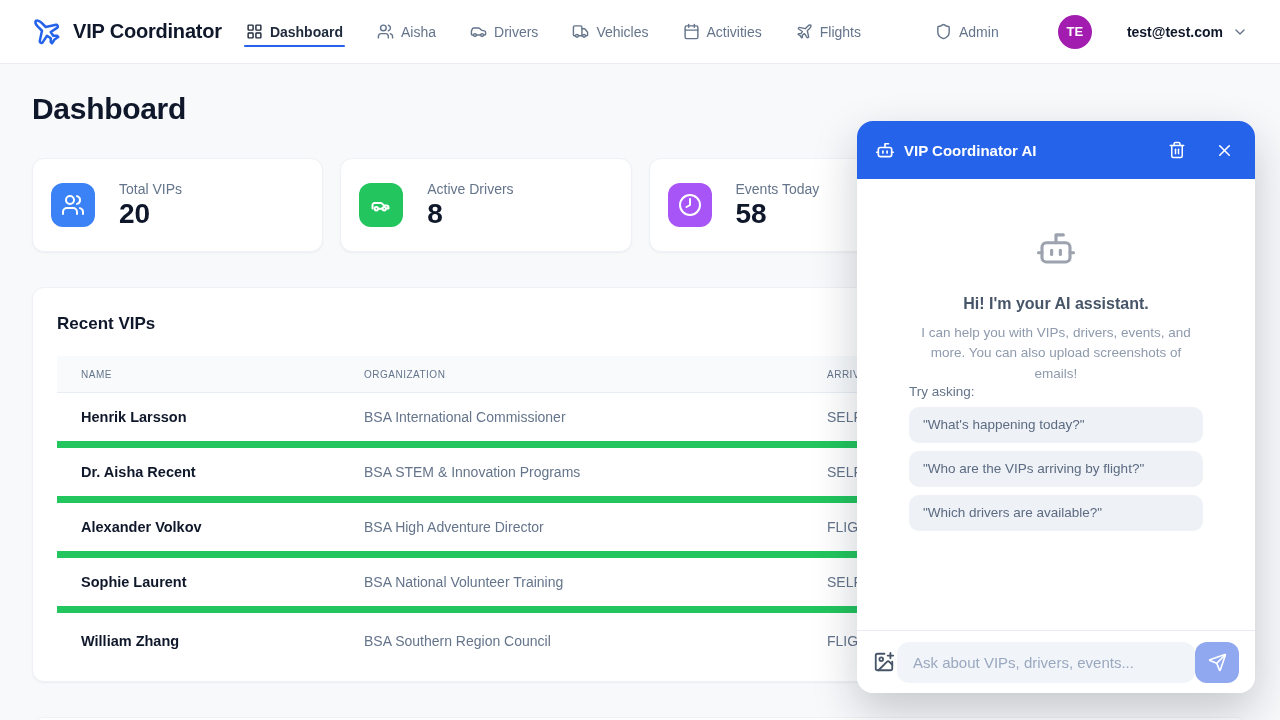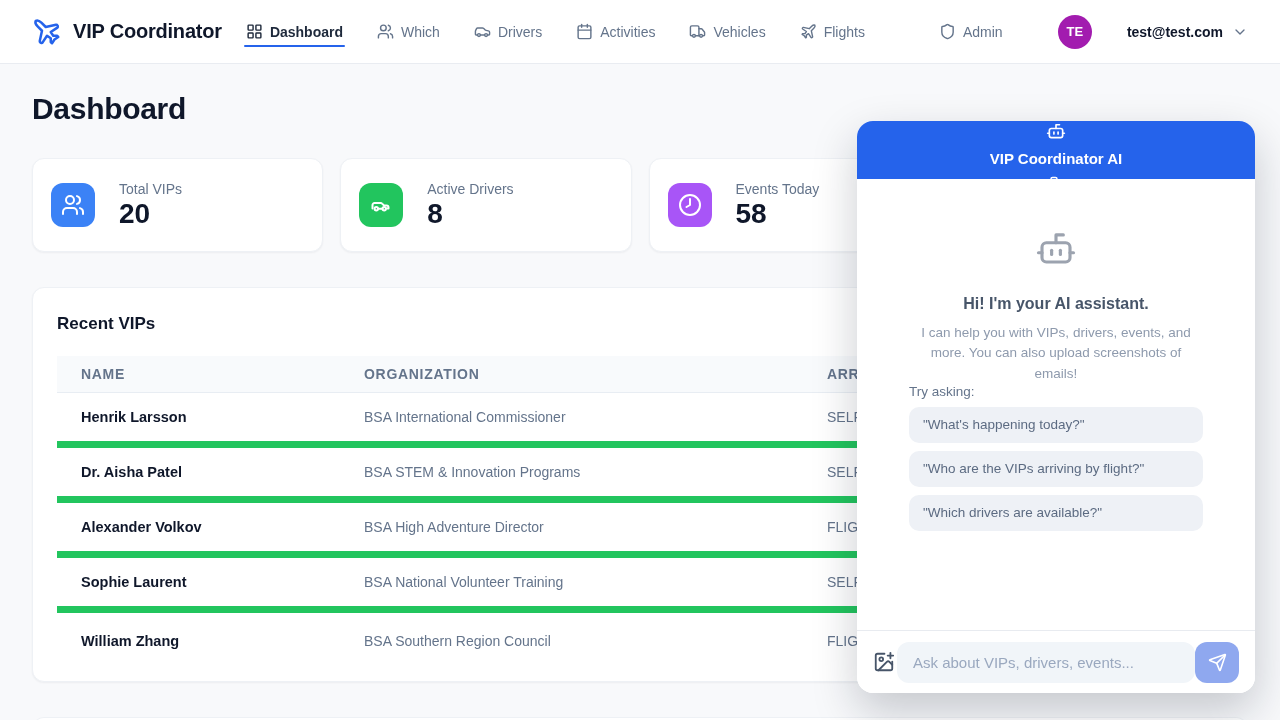--- a/index.html
+++ b/index.html
@@ -65,21 +65,21 @@
     margin-top:35px; background:#fff; border:1px solid #eef1f5; border-radius:12px;
     box-shadow:0 1px 2px rgba(15,23,42,.05);
     height:395px; padding:26px 24px 24px;
   }
   .recent-title { font-size:17px; font-weight:700; color:#0f172a; }
   .vip-table { margin-top:22px; }
   .thead {
     display:grid; grid-template-columns:283px 463px 1fr; align-items:center;
     background:#f8fafc; height:37px; border-bottom:1px solid #e8edf3;
   }
-  .th { font-size:14px; font-weight:700; letter-spacing:.05em; color:#64748b; padding:0 24px; white-space:nowrap; }
+  .th { font-size:10px; font-weight:400; letter-spacing:.05em; color:#64748b; padding:0 24px; white-space:nowrap; }
   .trow {
     display:grid; grid-template-columns:283px 463px 1fr; align-items:center;
     height:55px; border-bottom:7px solid #22c55e; cursor:pointer;
   }
   .trow:last-child { border-bottom:none; }
   .td { padding:0 24px; font-size:14px; color:#64748b; white-space:nowrap; }
   .td-name { font-size:14.5px; font-weight:600; color:#0f172a; }
 
   .next-card-sliver {
     position:absolute; left:32px; right:32px; top:717px; height:12px;
@@ -88,21 +88,21 @@
 
   
   .chat-panel {
     position:absolute; left:857px; top:121px; width:398px; height:572px;
     background:#fff; border-radius:16px; overflow:hidden; z-index:10;
     box-shadow:0 18px 45px rgba(15,23,42,.22);
     display:flex; flex-direction:column;
   }
   .chat-header {
     height:58px; background:#2563eb; color:#fff; flex-shrink:0;
-    display:flex; align-items:center; padding:0 18px; gap:9px;flex-direction:column;
+    display:flex; align-items:center; padding:0 18px; gap:9px;
   }
   .chat-title { font-size:15px; font-weight:700; flex:1; }
   .icon-btn { background:none; border:none; color:#fff; padding:0; width:22px; height:22px; cursor:pointer; }
   .icon-btn + .icon-btn { margin-left:16px; }
   .chat-body { flex:1; padding:0 52px; overflow:hidden; }
   .empty-state { text-align:center; margin-top:48px; }
   .robot-wrap { display:flex; justify-content:center; color:#9ca3af; }
   .chat-greeting { margin-top:26px; font-size:16px; font-weight:600; color:#475569; }
   .chat-desc { margin-top:10px; font-size:13.5px; color:#8e9aad; line-height:1.5; }
   .try-label { font-size:13.5px; color:#64748b; text-align:left; }
@@ -154,55 +154,55 @@
     </div>
     <div class="nav-item">
       <span>
           <svg width="17" height="17" viewBox="0 0 24 24" fill="none" stroke="currentColor" stroke-width="2" stroke-linecap="round" stroke-linejoin="round">
             <path d="M16 21v-2a4 4 0 0 0-4-4H6a4 4 0 0 0-4 4v2"></path>
             <circle cx="9" cy="7" r="4"></circle>
             <path d="M22 21v-2a4 4 0 0 0-3-3.87"></path>
             <path d="M16 3.13a4 4 0 0 1 0 7.75"></path>
           </svg>
         </span>
-      <span class="nav-label">Which</span>
+      <span class="nav-label">Aisha</span>
     </div>
     <div class="nav-item">
       <span>
           <svg width="17" height="17" viewBox="0 0 24 24" fill="none" stroke="currentColor" stroke-width="2" stroke-linecap="round" stroke-linejoin="round">
             <path d="M19 17h2c.6 0 1-.4 1-1v-3c0-.9-.7-1.7-1.5-1.9C18.7 10.6 16 10 16 10s-1.3-1.4-2.2-2.3c-.5-.4-1.1-.7-1.8-.7H5c-.6 0-1.1.4-1.4.9l-1.4 2.9A3.7 3.7 0 0 0 2 12v4c0 .6.4 1 1 1h2"></path>
             <circle cx="7" cy="17" r="2"></circle>
             <path d="M9 17h6"></path>
             <circle cx="17" cy="17" r="2"></circle>
           </svg>
         </span>
       <span class="nav-label">Drivers</span>
-    </div>
-    <div class="nav-item">
-      <span>
-          <svg width="17" height="17" viewBox="0 0 24 24" fill="none" stroke="currentColor" stroke-width="2" stroke-linecap="round" stroke-linejoin="round">
-            <path d="M8 2v4"></path>
-            <path d="M16 2v4"></path>
-            <rect width="18" height="18" x="3" y="4" rx="2"></rect>
-            <path d="M3 10h18"></path>
-          </svg>
-        </span>
-      <span class="nav-label">Activities</span>
     </div>
     <div class="nav-item">
       <span>
           <svg width="17" height="17" viewBox="0 0 24 24" fill="none" stroke="currentColor" stroke-width="2" stroke-linecap="round" stroke-linejoin="round">
             <path d="M14 18V6a2 2 0 0 0-2-2H4a2 2 0 0 0-2 2v11a1 1 0 0 0 1 1h2"></path>
             <path d="M15 18H9"></path>
             <path d="M19 18h2a1 1 0 0 0 1-1v-3.65a1 1 0 0 0-.22-.624l-3.48-4.35A1 1 0 0 0 17.52 8H14"></path>
             <circle cx="17" cy="18" r="2"></circle>
             <circle cx="7" cy="18" r="2"></circle>
           </svg>
         </span>
       <span class="nav-label">Vehicles</span>
+    </div>
+    <div class="nav-item">
+      <span>
+          <svg width="17" height="17" viewBox="0 0 24 24" fill="none" stroke="currentColor" stroke-width="2" stroke-linecap="round" stroke-linejoin="round">
+            <path d="M8 2v4"></path>
+            <path d="M16 2v4"></path>
+            <rect width="18" height="18" x="3" y="4" rx="2"></rect>
+            <path d="M3 10h18"></path>
+          </svg>
+        </span>
+      <span class="nav-label">Activities</span>
     </div>
     <div class="nav-item">
       <span>
           <svg width="17" height="17" viewBox="0 0 24 24" fill="none" stroke="currentColor" stroke-width="2" stroke-linecap="round" stroke-linejoin="round">
             <path d="M17.8 19.2 16 11l3.5-3.5C21 6 21.5 4 21 3c-1-.5-3 0-4.5 1.5L13 8 4.8 6.2c-.5-.1-.9.1-1.1.5l-.3.5c-.2.5-.1 1 .3 1.3L9 12l-2 3H4l-1 1 3 2 2 3 1-1v-3l3-2 3.5 5.3c.3.4.8.5 1.3.3l.5-.2c.4-.3.6-.7.5-1.2z"></path>
           </svg>
         </span>
       <span class="nav-label">Flights</span>
     </div>
     <div class="nav-item nav-item-admin">
@@ -279,21 +279,21 @@
         <div class="th">NAME</div>
         <div class="th">ORGANIZATION</div>
         <div class="th">ARRIVAL</div>
       </div>
       <div class="trow">
         <div class="td td-name">Henrik Larsson</div>
         <div class="td">BSA International Commissioner</div>
         <div class="td">SELF_</div>
       </div>
       <div class="trow">
-        <div class="td td-name">Dr. Aisha Patel</div>
+        <div class="td td-name">Dr. Aisha Recent</div>
         <div class="td">BSA STEM &amp; Innovation Programs</div>
         <div class="td">SELF_</div>
       </div>
       <div class="trow">
         <div class="td td-name">Alexander Volkov</div>
         <div class="td">BSA High Adventure Director</div>
         <div class="td">FLIGHT</div>
       </div>
       <div class="trow">
         <div class="td td-name">Sophie Laurent</div>

